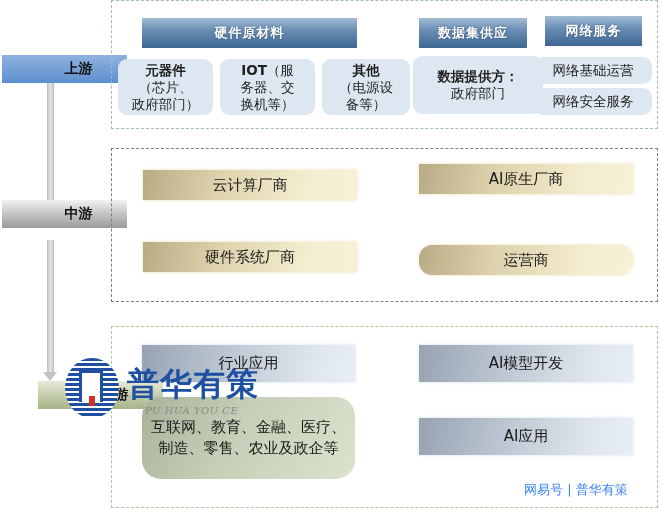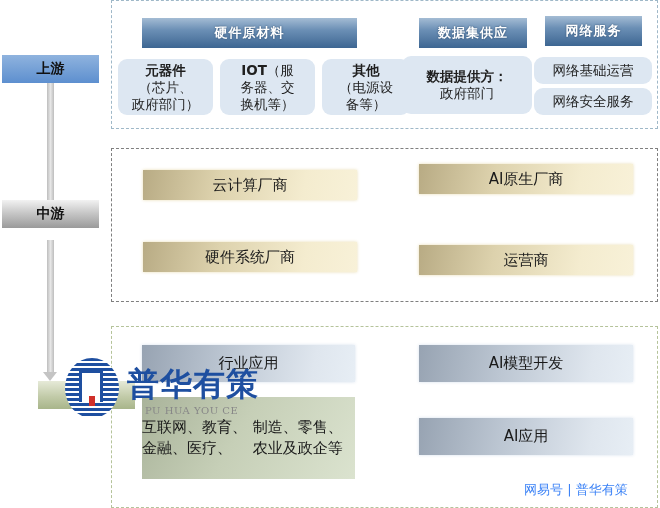--- a/index.html
+++ b/index.html
@@ -16,21 +16,21 @@
     background: linear-gradient(90deg, #bdbdbd, #e6e6e6 50%, #bdbdbd);
   }
   .stage-arrow {
     position: absolute; left: 43px; width: 0; height: 0;
     border-left: 7.5px solid transparent; border-right: 7.5px solid transparent;
     border-top: 9px solid #c4c4c4;
   }
   .stage {
     position: absolute; left: 2px; width: 97px; height: 28px;
     display: flex; align-items: center; justify-content: center;
-    font-weight: bold; font-size: 14px; color: #111;
+    font-weight: bold; font-size: 14px; color: #111; padding-left: 28px;
   }
   .stage.up   { background: linear-gradient(180deg, #8fb3de 0%, #5d8fcf 100%); }
   .stage.mid  { background: linear-gradient(180deg, #f2f2f2 0%, #c8c8c8 45%, #9a9a9a 100%); }
   .stage.down { background: linear-gradient(180deg, #e6ead8 0%, #c2cba9 55%, #a8b58a 100%); }
 
   
   .section { position: absolute; border: 1.5px dashed; }
   .section.up   { left: 111px; top: 0px;   width: 545px; height: 127px; border-color: #9fb8c8; }
   .section.mid  { left: 111px; top: 148px; width: 545px; height: 152px; border-color: #7f7f7f; }
   .section.down { left: 111px; top: 326px; width: 545px; height: 180px; border-color: #b5c39a; }
@@ -63,23 +63,24 @@
   
   .blue-bar {
     position: absolute; height: 37px;
     display: flex; align-items: center; justify-content: center;
     font-size: 15px; color: #1a1a1a;
     background: linear-gradient(100deg, #97a3b2 0%, #bdc7d3 40%, #dfe6ee 80%, #e7eef5 100%);
     box-shadow: 0 0 3px rgba(210,222,236,0.9);
   }
   .green-box {
     position: absolute;
-    display: flex; flex-direction: row; align-items: center; justify-content: center;
+    display: flex; flex-direction: column; align-items: center; justify-content: center;
     font-size: 15px; line-height: 21px; color: #1a1a1a;
     background: linear-gradient(120deg, #a9b39a 0%, #c6cfb7 45%, #dbe3cf 100%);
+    border-radius: 19px;
   }
 
   
   .logo-circle {
     position: absolute; left: 65px; top: 358px; width: 54px; height: 60px;
     border-radius: 50%;
     background: repeating-linear-gradient(180deg, #1e4fa0 0px, #1e4fa0 3px, #ffffff 3px, #ffffff 5px);
     overflow: hidden;
   }
   .logo-inner {
@@ -91,21 +92,21 @@
     background: #d0302a;
   }
   .logo-text {
     position: absolute; left: 127px; top: 364px;
     font-size: 32px; font-weight: bold; color: #1e4fa0; letter-spacing: 1px;
     line-height: 40px;
   }
   .logo-sub {
     position: absolute; left: 145px; top: 405px;
     font-family: "DejaVu Serif", "Liberation Serif", serif;
-    font-size: 10px; color: #888; letter-spacing: 0.5px;
+    font-size: 10px; color: #888; letter-spacing: 0.5px; font-style: italic;
   }
   .footer-wm {
     position: absolute; left: 524px; top: 481px;
     font-size: 13px; color: #3b82f6;
   }
 </style>
 </head>
 <body>
 
 <div class="stage-line" style="top:82px;height:120px;"></div>
@@ -143,42 +144,42 @@
 <div class="item-pill" style="left:220px;top:59px;width:95px;height:56px;">
   <span><b>IOT</b><span>（服</span></span>
   <span>务器、交</span>
   <span>换机等）</span>
 </div>
 <div class="item-pill" style="left:322px;top:59px;width:88px;height:56px;">
   <span class="bold">其他</span>
   <span>（电源设</span>
   <span>备等）</span>
 </div>
-<div class="item-pill" style="left:402px;top:56px;width:130px;height:58px;">
+<div class="item-pill" style="left:413px;top:56px;width:130px;height:58px;">
   <span class="bold">数据提供方：</span>
   <span>政府部门</span>
 </div>
 <div class="item-pill" style="left:534px;top:57px;width:118px;height:27px;">
   <span>网络基础运营</span>
 </div>
 <div class="item-pill" style="left:534px;top:88px;width:118px;height:27px;">
   <span>网络安全服务</span>
 </div>
 
 <div class="section mid"></div>
 <div class="gold-bar" style="left:143px;top:170px;width:214px;">
   <span>云计算厂商</span>
 </div>
 <div class="gold-bar" style="left:419px;top:164px;width:214px;">
   <span>AI原生厂商</span>
 </div>
 <div class="gold-bar" style="left:143px;top:242px;width:214px;">
   <span>硬件系统厂商</span>
 </div>
-<div class="gold-bar" style="left:419px;top:245px;width:214px;">
+<div class="gold-bar" style="left:419px;top:245px;width:214px;border-radius:13px;">
   <span>运营商</span>
 </div>
 
 <div class="section down"></div>
 <div class="blue-bar" style="left:142px;top:345px;width:213px;">
   <span>行业应用</span>
 </div>
 <div class="green-box" style="left:142px;top:397px;width:213px;height:82px;">
   <span>互联网、教育、金融、医疗、</span>
   <span>制造、零售、农业及政企等</span>

